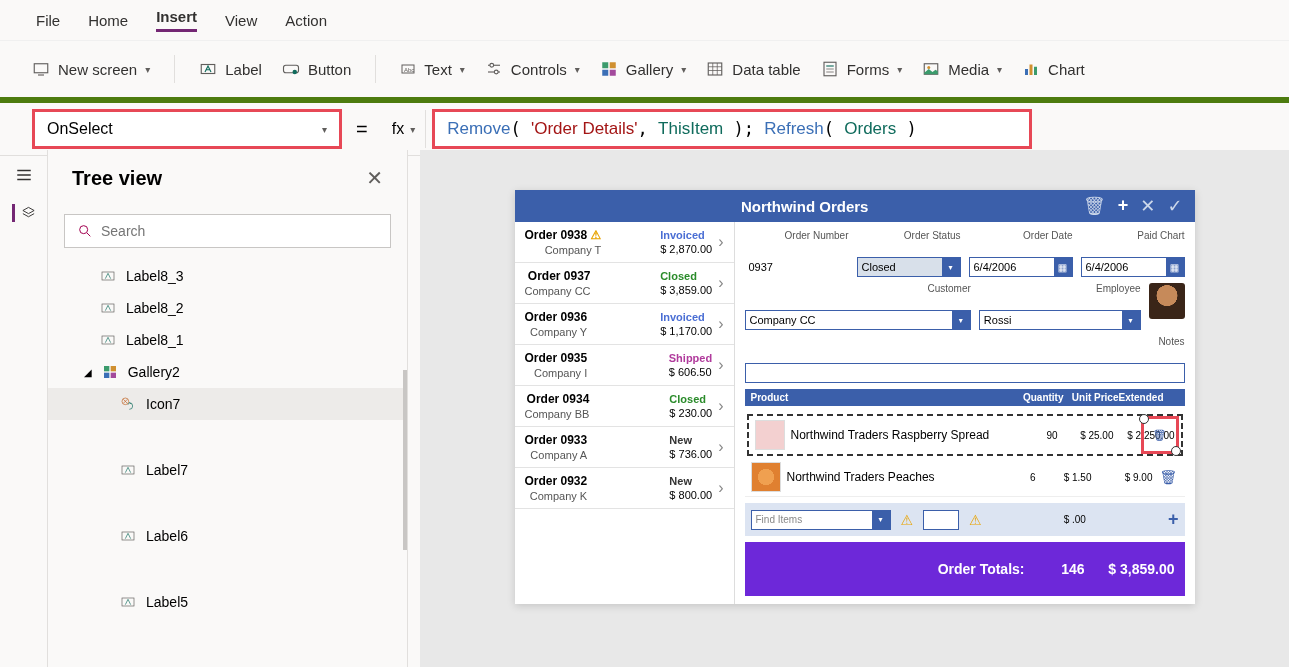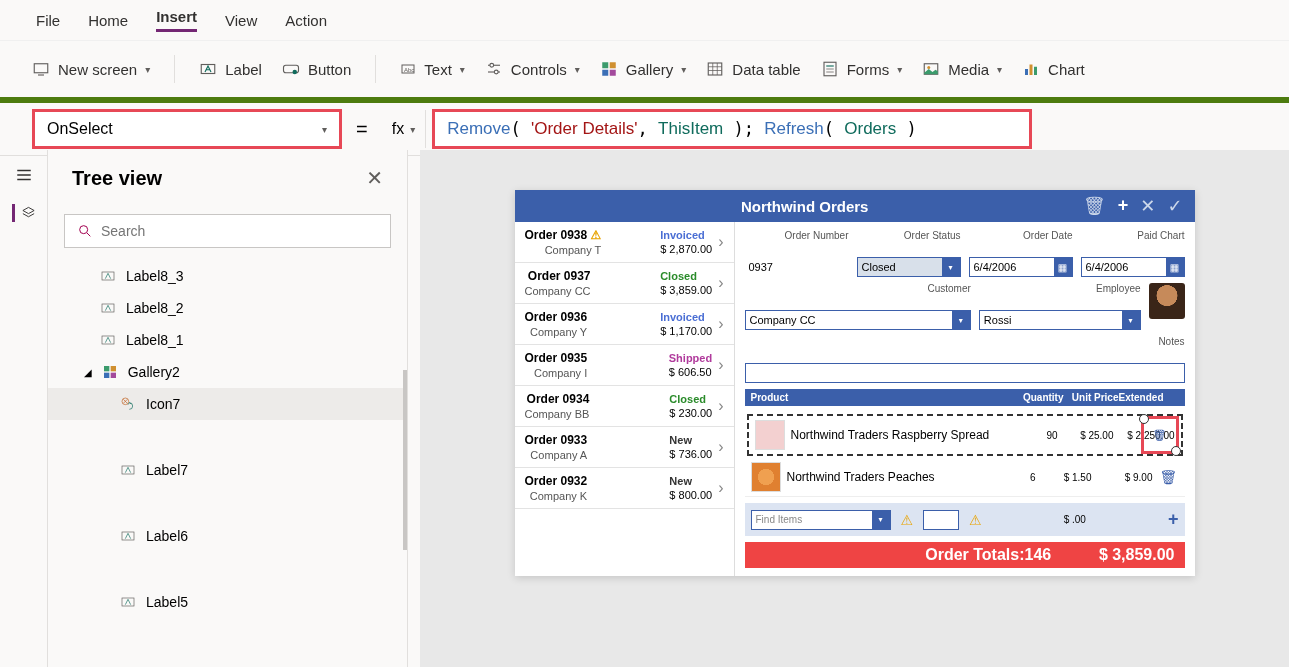--- a/index.html
+++ b/index.html
@@ -91,23 +91,23 @@
 .sel-handle { width:38px; height:38px; border:3px solid #e74856; position:absolute; right:2px; display:flex; align-items:center; justify-content:center;}
 .sel-handle::before, .sel-handle::after { content:''; position:absolute; width:8px; height:8px; border:1px solid #333; border-radius:50%; background:white;}
 .sel-handle::before { top:-5px; left:-5px;}
 .sel-handle::after { bottom:-5px; right:-5px;}
 
 .add-row { background:#dce4f2; display:flex; align-items:center; padding:6px; gap:10px; position:relative;}
 .find-box { border:1px solid #3b5faa; height:20px; flex:0 0 140px; display:flex; align-items:center; padding:0 4px; font-size:10px; color:#888; position:relative; background:white;}
 .qty-input { width:36px; height:20px; border:1px solid #3b5faa; background:white;}
 .warn { color:#e8a300; font-size:14px;}
 .plus-blue { font-size:18px; color:#3b5faa; margin-left:auto; font-weight:bold;}
-.totals-row { background:#ef4444; color:white; display:flex; padding:4px 10px; font-size:16px; font-weight:600;}
+.totals-row { background:#6d28d9; color:white; display:flex; padding:19px 10px; font-size:14px; font-weight:600;}
 .tot-label { flex:1; text-align:right;}
-.tot-qty { width:60px; text-align:left;}
+.tot-qty { width:60px; text-align:right;}
 .tot-amt { width:90px; text-align:right;}
 
 svg { display:block; }
 .ico16 { width:16px; height:16px; }
 .ico18 { width:18px; height:18px; }
 
 </style>
 </head>
 <body>
 

